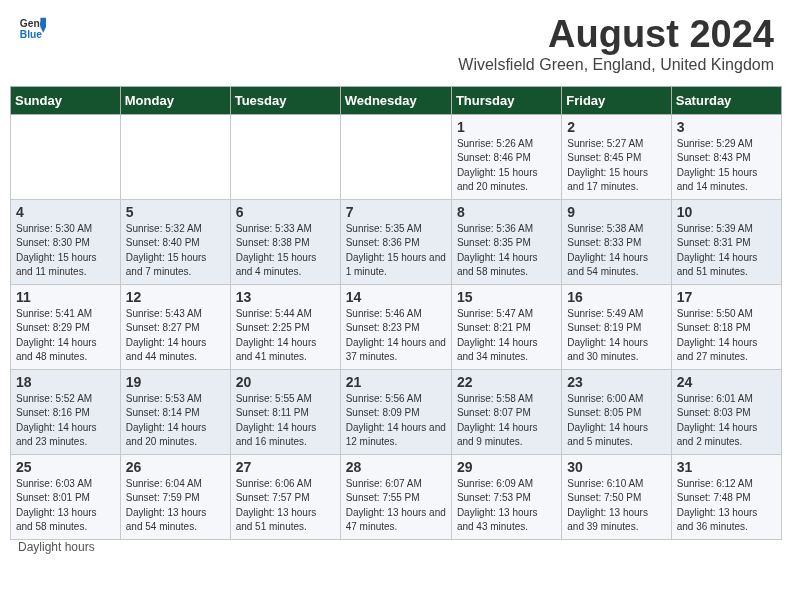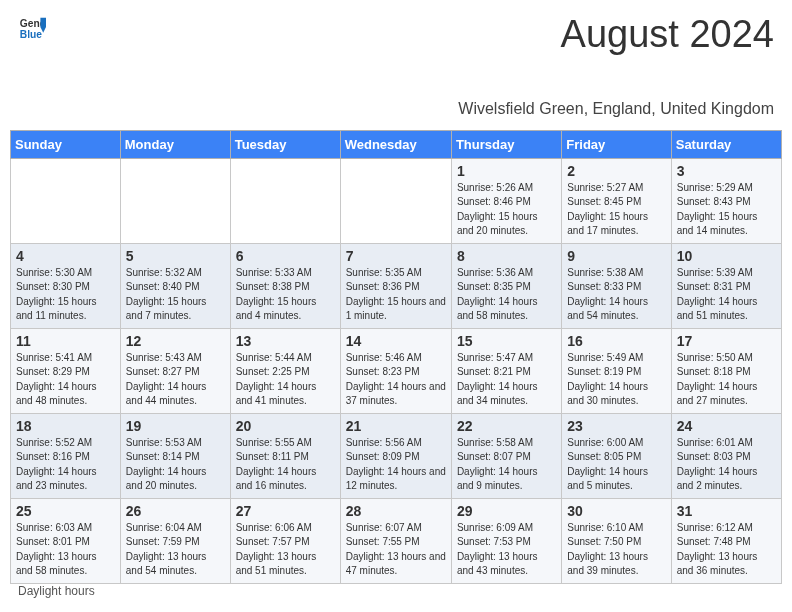--- a/index.html
+++ b/index.html
@@ -24,35 +24,34 @@
     }
     .logo-icon {
       width: 28px;
       height: 28px;
     }
     .title-block {
       text-align: right;
     }
     .main-title {
       font-size: 38px;
-      font-weight: normal;
+      font-weight: bold;
       color: #333;
       line-height: 1.1;
     }
     .subtitle {
       font-size: 16px;
       color: #444;
-      margin-top: 44px;
     }
     .calendar {
       width: 100%;
       border-collapse: collapse;
     }
     .calendar th {
-      background-color: #3b82f6;
+      background-color: #14532d;
       color: #fff;
       font-size: 13px;
       font-weight: bold;
       padding: 6px 4px;
       text-align: left;
       border: 1px solid #b0b0b0;
     }
     .calendar td {
       border: 1px solid #c8c8c8;
       vertical-align: top;

